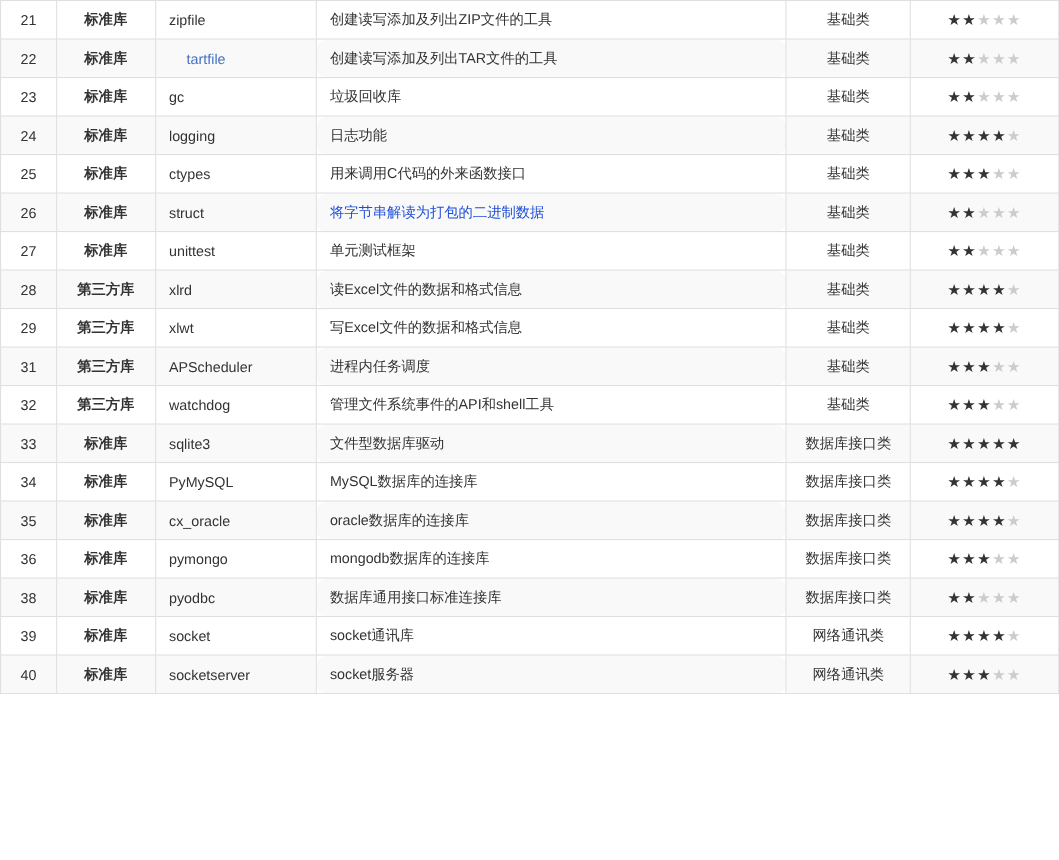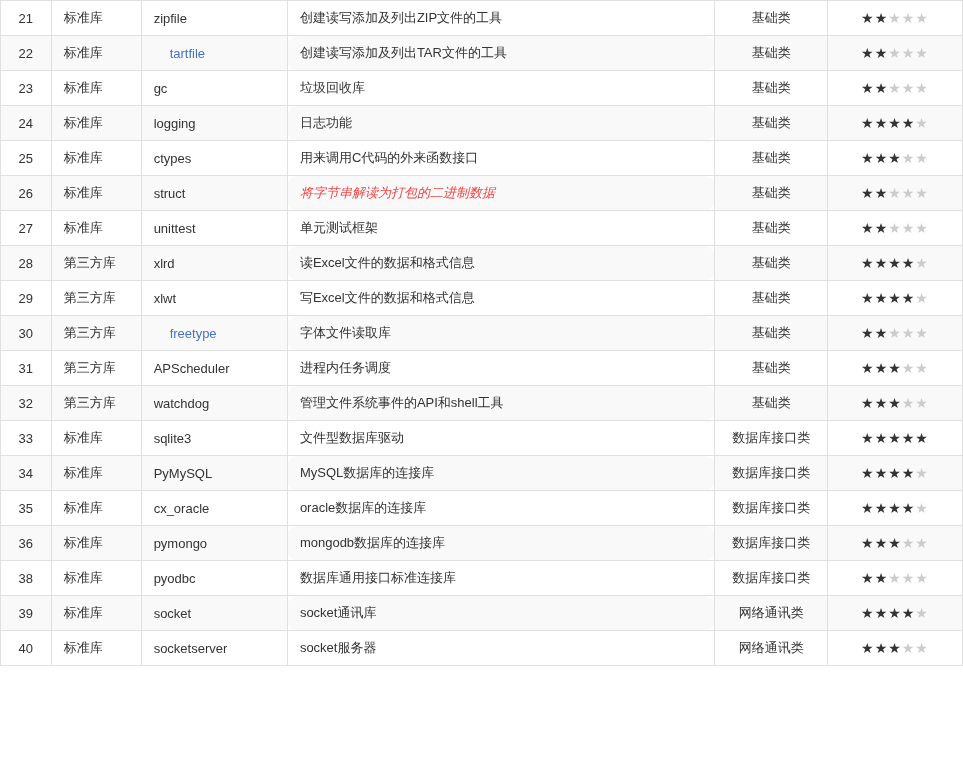--- a/index.html
+++ b/index.html
@@ -19,27 +19,27 @@
       text-align: left;
       vertical-align: middle;
     }
     tr:nth-child(even) {
       background-color: #f9f9f9;
     }
     tr:nth-child(odd) {
       background-color: #ffffff;
     }
     .col-num { width: 45px; text-align: center; }
-    .col-type { width: 80px; text-align: left; }
+    .col-type { width: 80px; text-align: center; font-weight: bold; }
     .col-name { width: 130px; }
     .col-desc { width: 380px; border-radius: 11px; }
     .col-cat { width: 100px; text-align: center; }
     .col-star { width: 120px; text-align: center; }
     .link-text { color: #4472c4; text-decoration: none; margin-left: 16px; }
-    .link-orange { color: #ef4444; text-decoration: none; font-style: italic; }
+    .link-orange { color: #1d4ed8; text-decoration: none; }
     .star-full { color: #333; }
     .star-empty { color: #ccc; }
     .stars { font-size: 14px; letter-spacing: 1px; }
   </style>
 </head>
 <body>
 
 <table>
   <tbody id="table-body">
   <tr>
@@ -108,28 +108,20 @@
       </tr>
       <tr>
         <td class="col-num">29</td>
         <td class="col-type">第三方库</td>
         <td class="col-name">xlwt</td>
         <td class="col-desc">写Excel文件的数据和格式信息</td>
         <td class="col-cat">基础类</td>
         <td class="col-star"><span class="stars"><span class="star-full">★</span><span class="star-full">★</span><span class="star-full">★</span><span class="star-full">★</span><span class="star-empty">★</span></span></td>
       </tr>
       <tr>
-        <td class="col-num">30</td>
-        <td class="col-type">第三方库</td>
-        <td class="col-name"><a href="#" class="link-text">freetype</a></td>
-        <td class="col-desc">字体文件读取库</td>
-        <td class="col-cat">基础类</td>
-        <td class="col-star"><span class="stars"><span class="star-full">★</span><span class="star-full">★</span><span class="star-empty">★</span><span class="star-empty">★</span><span class="star-empty">★</span></span></td>
-      </tr>
-      <tr>
         <td class="col-num">31</td>
         <td class="col-type">第三方库</td>
         <td class="col-name">APScheduler</td>
         <td class="col-desc">进程内任务调度</td>
         <td class="col-cat">基础类</td>
         <td class="col-star"><span class="stars"><span class="star-full">★</span><span class="star-full">★</span><span class="star-full">★</span><span class="star-empty">★</span><span class="star-empty">★</span></span></td>
       </tr>
       <tr>
         <td class="col-num">32</td>
         <td class="col-type">第三方库</td>

